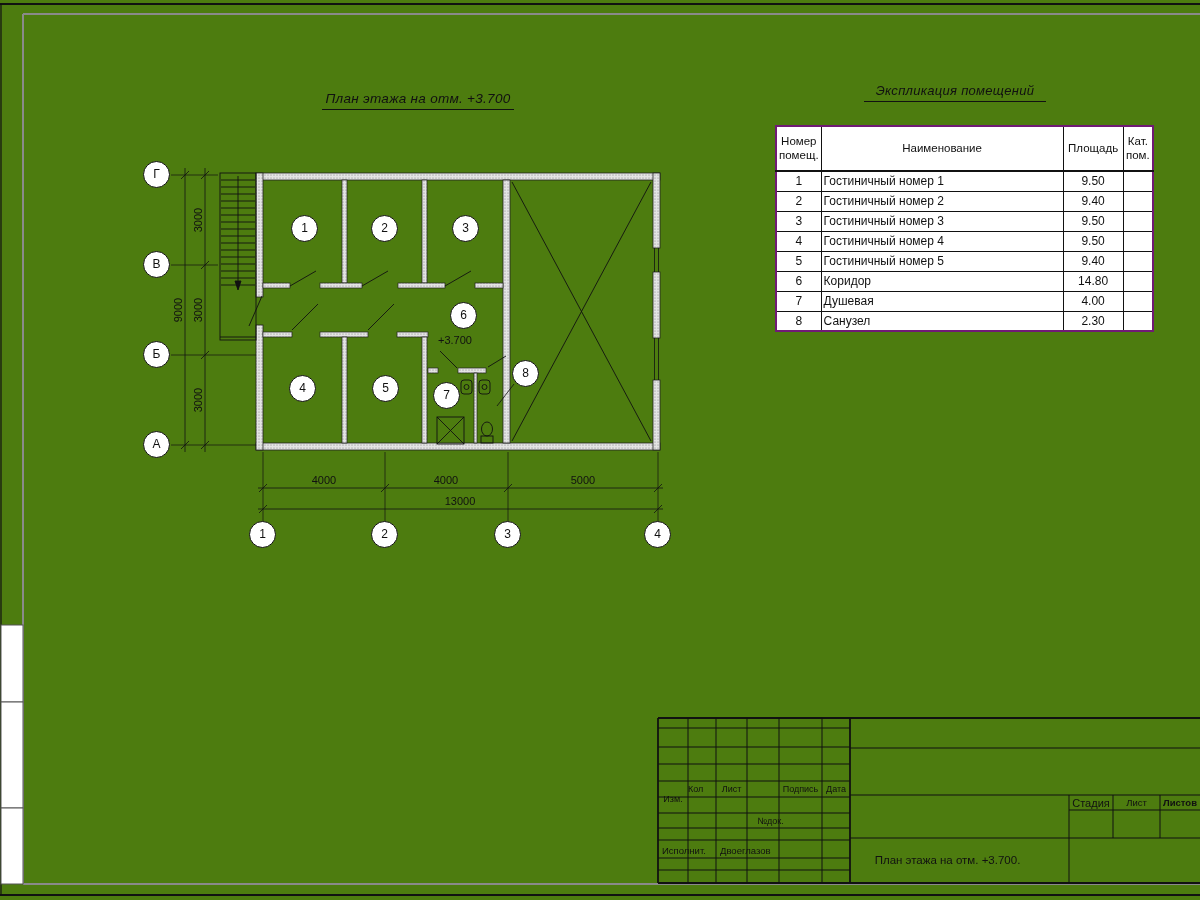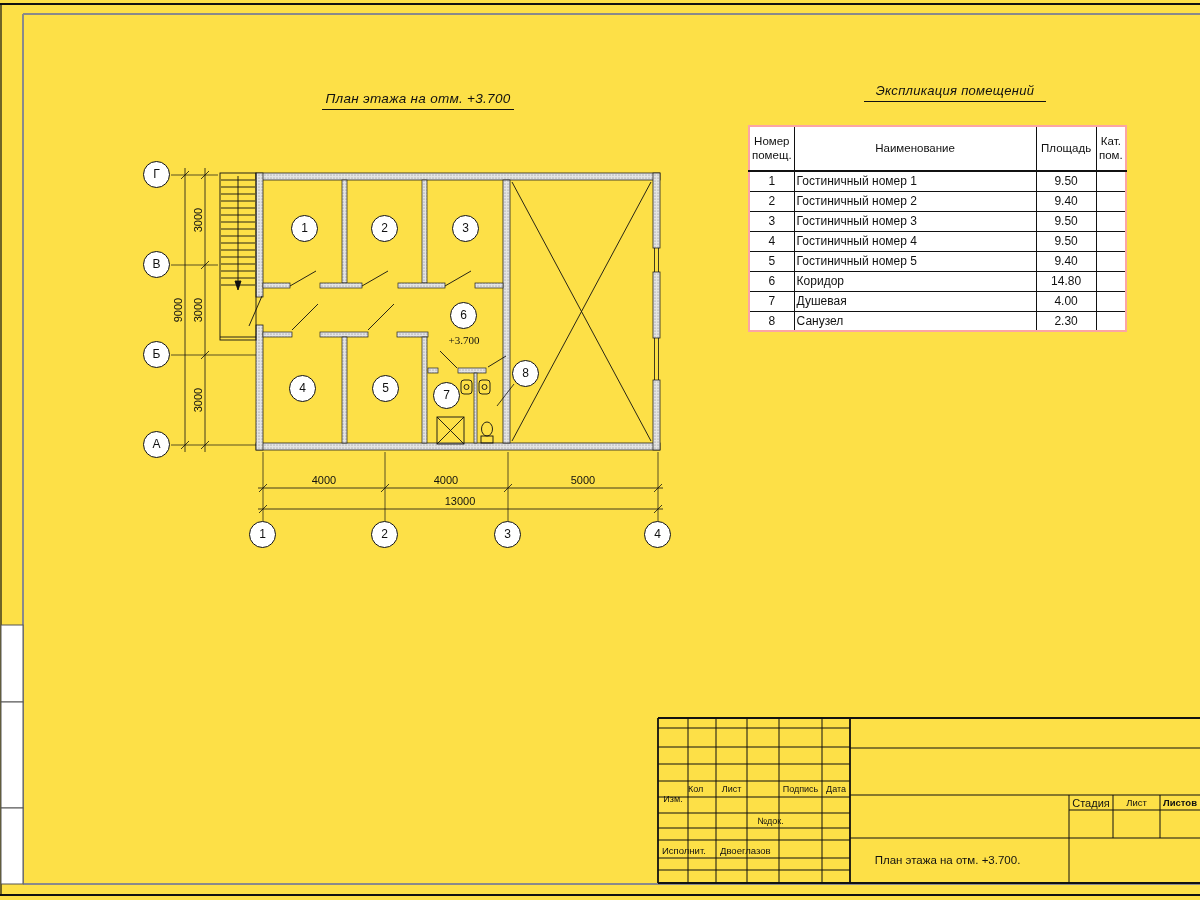--- a/index.html
+++ b/index.html
@@ -1,29 +1,29 @@
 <!DOCTYPE html>
 <html><head>
 <meta charset="utf-8">
 <style>
   html,body{margin:0;padding:0;background:#fff;}
-  .sheet{position:relative;width:1200px;height:900px;background:#fde047;overflow:hidden;
+  .sheet{position:relative;width:1200px;height:900px;background:#4d7c0f;overflow:hidden;
          font-family:"Liberation Sans",sans-serif;color:#111;}
   .abs{position:absolute;}
   .plan-title{font-style:italic;font-size:13.5px;text-align:center;
               border-bottom:1.2px solid #111;padding-bottom:3px;letter-spacing:.3px;}
   .bubble{position:absolute;width:27px;height:27px;border:1.1px solid #111;border-radius:50%;
           background:#fff;text-align:center;line-height:25px;font-size:12px;box-sizing:border-box;}
   .dimlabel{position:absolute;width:50px;height:12px;font-size:11px;text-align:center;line-height:12px;}
   .dimlabel-v{position:absolute;width:50px;height:12px;font-size:11px;text-align:center;line-height:12px;
               transform:rotate(-90deg);transform-origin:center;}
-  .level-mark{position:absolute;font-size:11px;text-align:center;font-family:Liberation Serif, serif;}
+  .level-mark{position:absolute;font-size:11px;text-align:left;}
   
-  table.sched{position:absolute;left:748px;top:125px;border-collapse:collapse;table-layout:fixed;
-              background:#fff;border:2px solid #fca5a5;font-size:12px;}
+  table.sched{position:absolute;left:775px;top:125px;border-collapse:collapse;table-layout:fixed;
+              background:#fff;border:2px solid #701a75;font-size:12px;}
   table.sched td,table.sched th{border:1px solid #111;padding:0 2px;overflow:hidden;
               font-weight:normal;box-sizing:border-box;}
   table.sched th{height:45px;font-size:11.5px;white-space:pre-line;line-height:1.15;
               border-bottom:2px solid #111;}
   table.sched td{height:20px;}
   td.c{text-align:center;} td.l{text-align:left;padding-left:7px;} td.r{text-align:right;padding-right:8px;}
   
   .tb{position:absolute;font-size:9px;text-align:center;line-height:12px;height:12px;overflow:hidden;}
   .tb-l{text-align:left;padding-left:2px;}
   .tb-doc{position:absolute;font-size:11.5px;text-align:center;}

